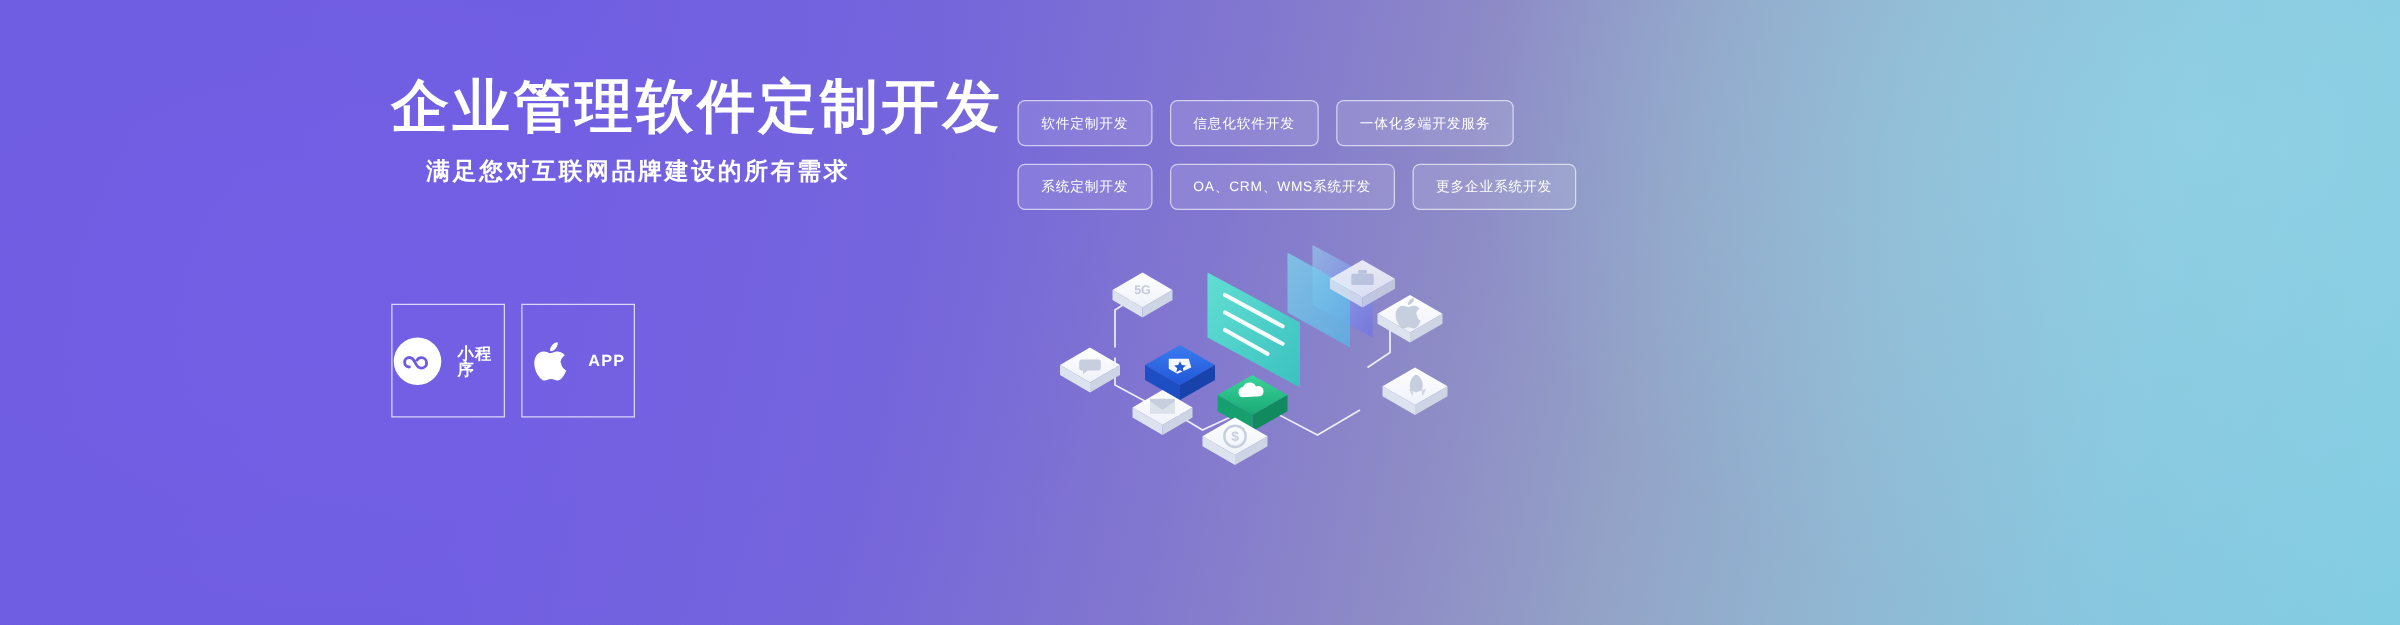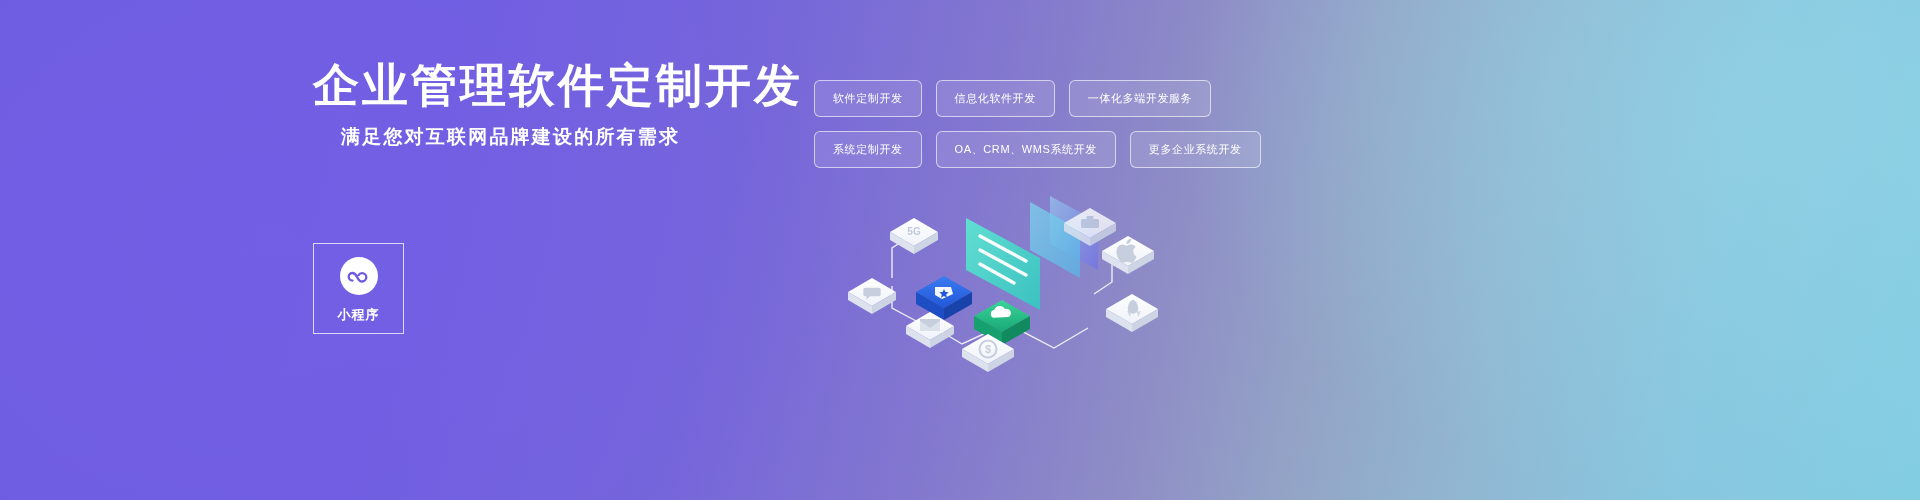--- a/index.html
+++ b/index.html
@@ -83,21 +83,21 @@
     left: 313px;
     top: 243px;
     display: flex;
     gap: 13px;
   }
   .pf-card {
     width: 91px;
     height: 91px;
     border: 1px solid rgba(255,255,255,0.75);
     display: flex;
-    flex-direction: column;
+    flex-direction: row;
     align-items: center;
     justify-content: center;
     gap: 12px;
     background: transparent;
   }
   .pf-icon {
     height: 40px;
     display: flex;
     align-items: center;
     justify-content: center;
@@ -167,20 +167,29 @@
         <span class="pf-icon">
           <svg width="40" height="40" viewBox="0 0 40 40">
             <circle cx="20" cy="20" r="19" fill="#ffffff"></circle>
             <path d="M13.5 24.6c-2.1 0-3.8-1.7-3.8-3.8s1.7-3.8 3.8-3.8c2.6 0 3.8 2.3 4.7 4.2 1 2.1 2.1 4.3 4.9 4.3 2.3 0 4.2-1.9 4.2-4.2s-1.9-4.2-4.2-4.2c-1.5 0-2.8.8-3.5 2" fill="none" stroke="#6d5ce0" stroke-width="2.3" stroke-linecap="round"></path>
           </svg>
         </span>
         <span class="pf-label">小程序</span>
       </div>
 
 
+      <div class="pf-card">
+        <span class="pf-icon">
+          <svg width="34" height="40" viewBox="0 0 34 40">
+            <path d="M23.4 21.3c0-4 3.2-5.9 3.4-6-1.8-2.7-4.7-3-5.7-3.1-2.4-.25-4.7 1.4-5.9 1.4-1.2 0-3.1-1.4-5.1-1.35-2.6.04-5 1.5-6.4 3.85-2.7 4.7-.7 11.7 2 15.5 1.3 1.85 2.9 3.95 5 3.87 2-.08 2.75-1.3 5.17-1.3 2.4 0 3.1 1.3 5.2 1.25 2.15-.04 3.5-1.9 4.8-3.77 1.5-2.15 2.1-4.25 2.15-4.36-.05-.02-4.1-1.58-4.15-6.25z" fill="#ffffff"></path>
+            <path d="M19.6 9.7c1.07-1.3 1.8-3.1 1.6-4.9-1.55.06-3.43 1.03-4.53 2.33-.99 1.15-1.86 3-1.63 4.76 1.73.13 3.49-.88 4.56-2.19z" fill="#ffffff"></path>
+          </svg>
+        </span>
+        <span class="pf-label">APP</span>
+      </div>
 
 
     </div>
 
     <div class="tags">
       <div class="tag-row">
         <span class="tag">软件定制开发</span>
         <span class="tag">信息化软件开发</span>
         <span class="tag">一体化多端开发服务</span>
       </div>

